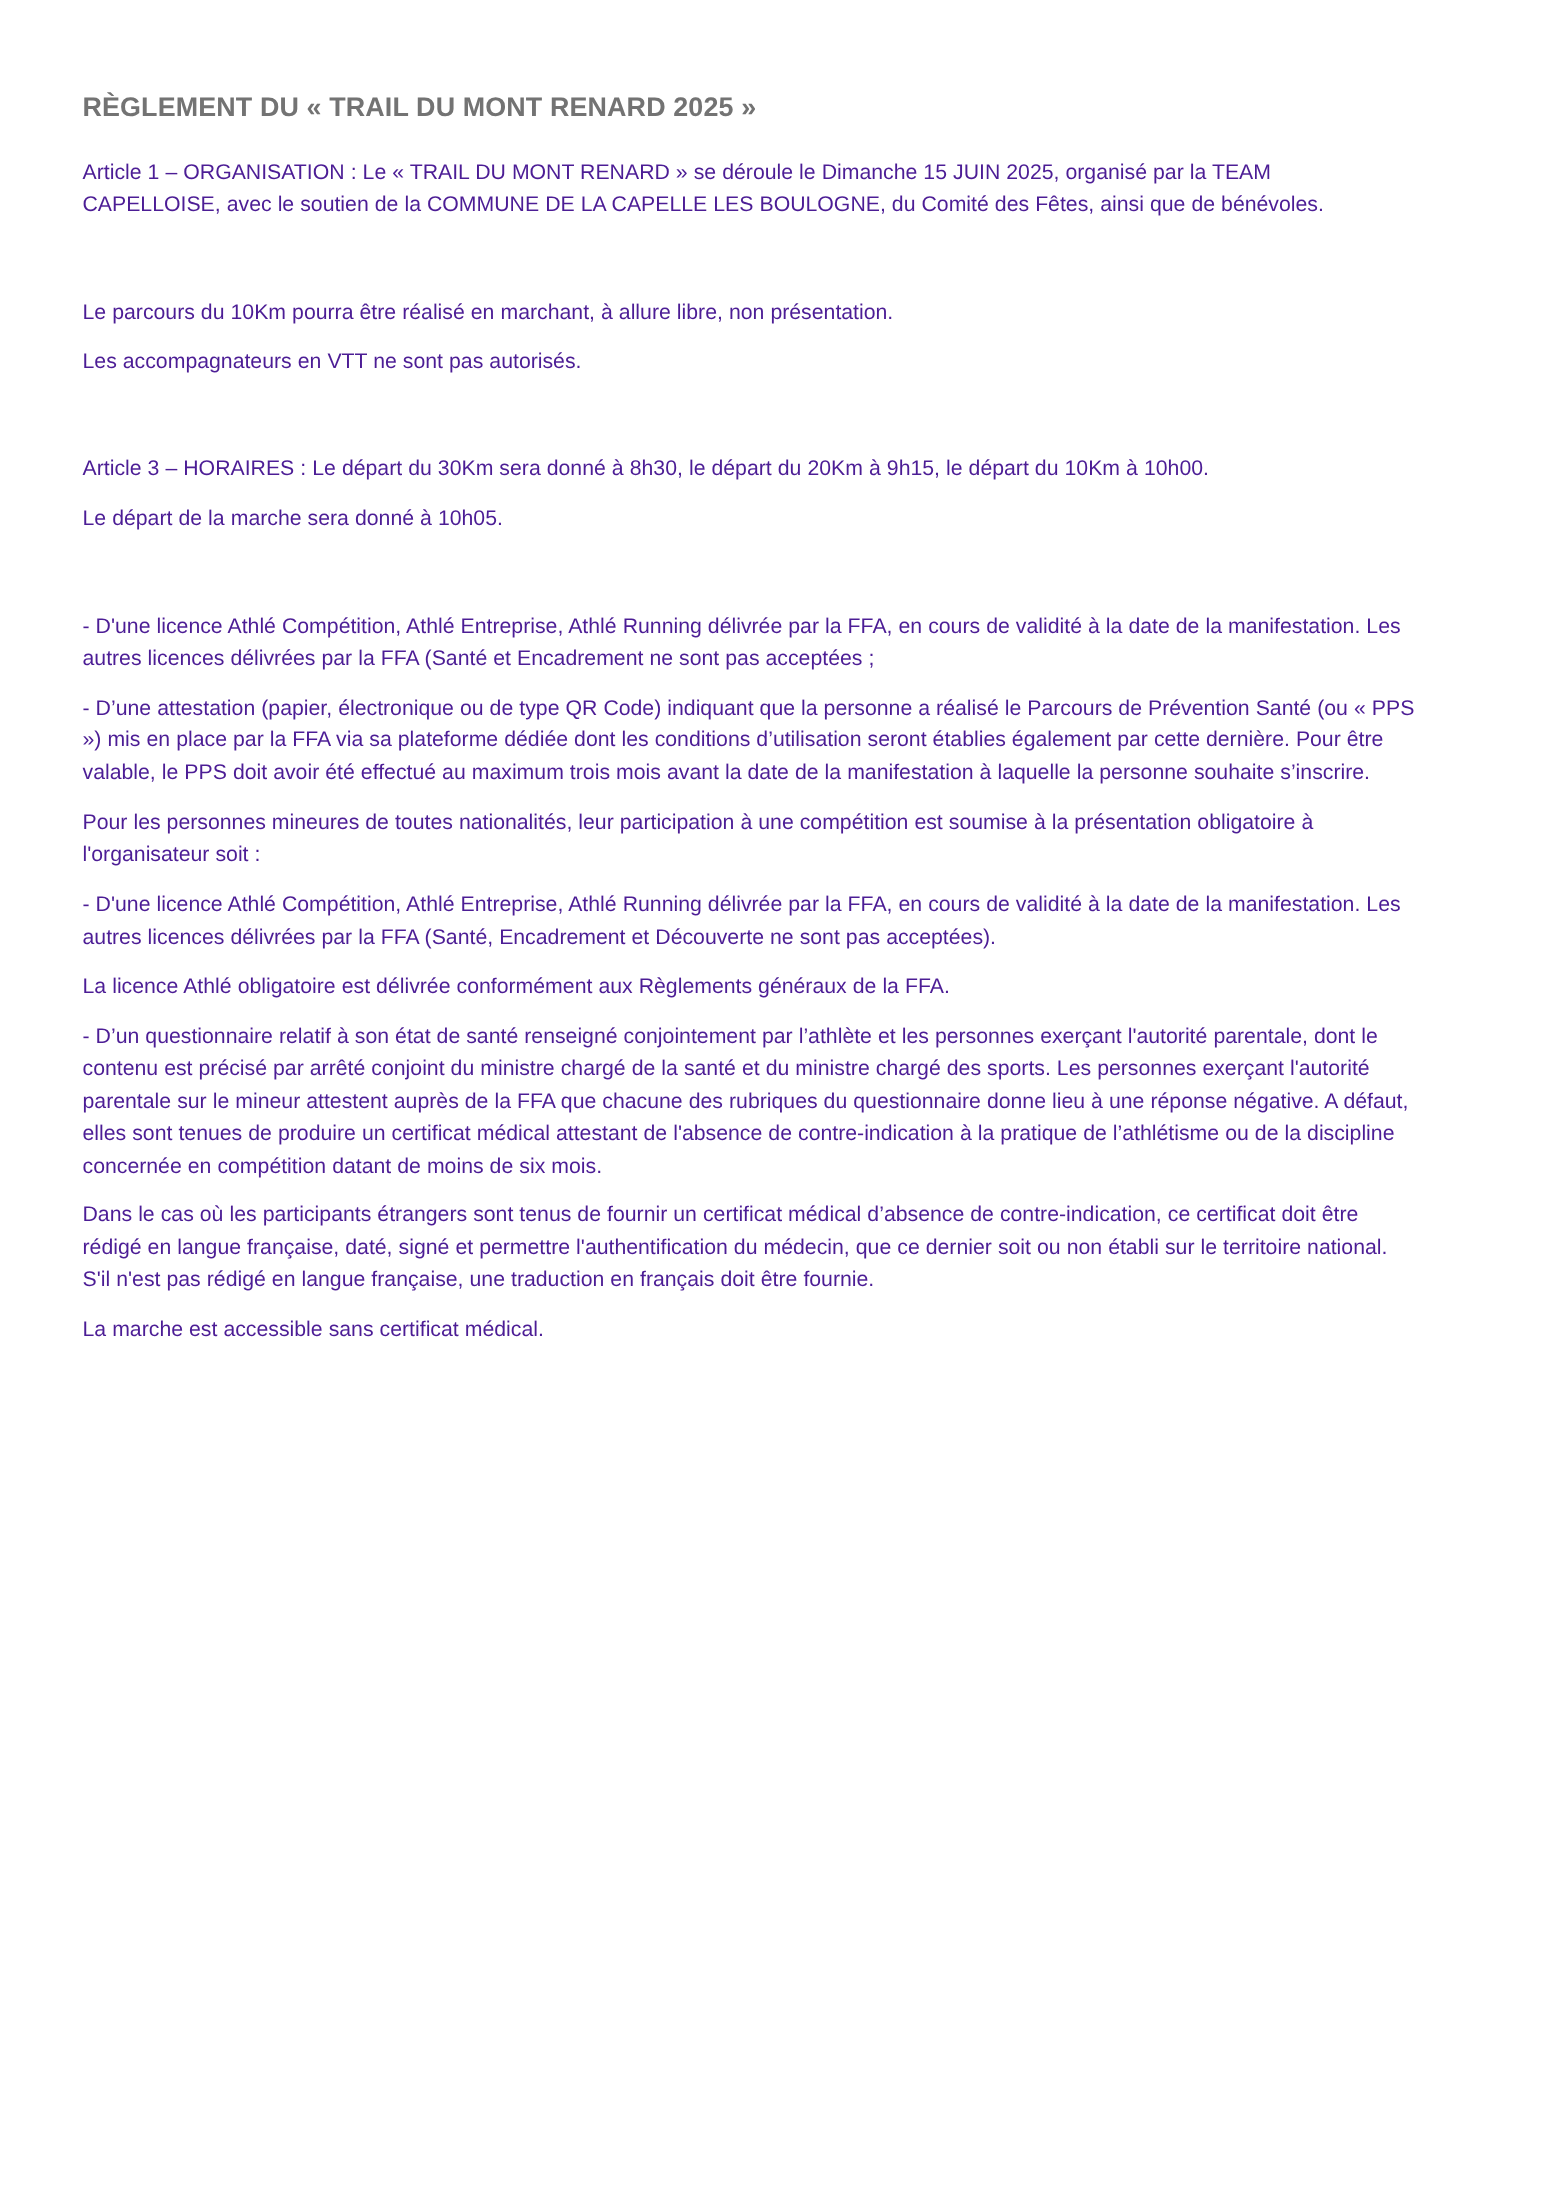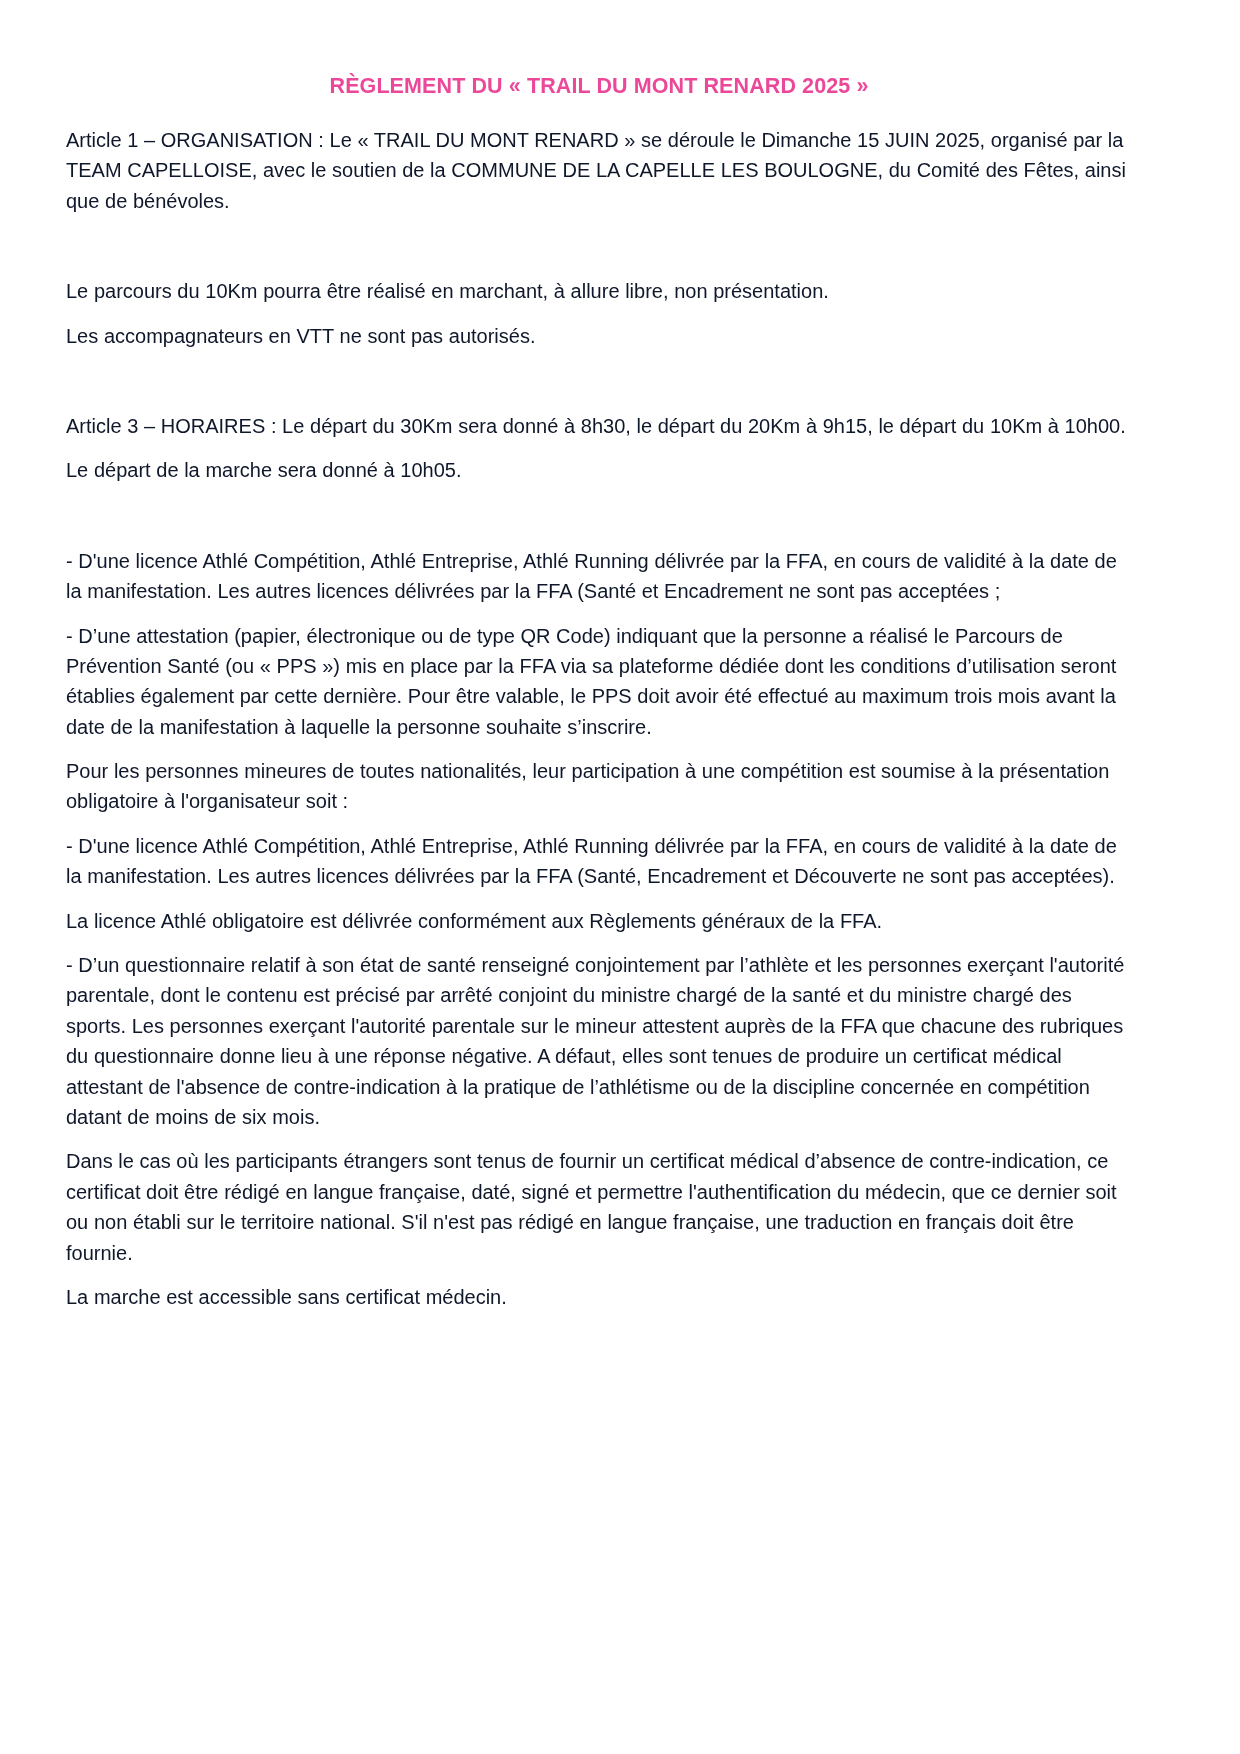--- a/index.html
+++ b/index.html
@@ -13,33 +13,32 @@
     width: 1240px;
     min-height: 1754px;
     margin: 0 auto;
     background: #ffffff;
     box-sizing: border-box;
     padding: 60px 108px 60px 66px;
     font-family: "Liberation Sans", sans-serif;
     color: #1a1a1a;
   }
   .doc-title {
-    text-align: center;
     font-size: 21.5px;
     font-weight: bold;
     letter-spacing: 0.1px;
     margin: 14px 0 26px 0;
-    color: #ec4899;
+    color: #737373;
   }
   .para {
-    font-size: 20px;
+    font-size: 17px;
     line-height: 1.52;
     margin: 0 0 14px 0;
     text-align: left;
-    color: #0f172a;
+    color: #4c1d95;
     word-spacing: 0.1px;
   }
   .spacer-lg {
     height: 46px;
   }
 </style>
 </head>
 <body>
 
 <div class="page">
@@ -72,15 +71,15 @@
   <p class="para">Pour les personnes mineures de toutes nationalités, leur participation à une compétition est soumise à la présentation obligatoire à l'organisateur soit :</p>
 
   <p class="para">- D'une licence Athlé Compétition, Athlé Entreprise, Athlé Running délivrée par la FFA, en cours de validité à la date de la manifestation. Les autres licences délivrées par la FFA (Santé, Encadrement et Découverte ne sont pas acceptées).</p>
 
   <p class="para">La licence Athlé obligatoire est délivrée conformément aux Règlements généraux de la FFA.</p>
 
   <p class="para">- D’un questionnaire relatif à son état de santé renseigné conjointement par l’athlète et les personnes exerçant l'autorité parentale, dont le contenu est précisé par arrêté conjoint du ministre chargé de la santé et du ministre chargé des sports. Les personnes exerçant l'autorité parentale sur le mineur attestent auprès de la FFA que chacune des rubriques du questionnaire donne lieu à une réponse négative. A défaut, elles sont tenues de produire un certificat médical attestant de l'absence de contre-indication à la pratique de l’athlétisme ou de la discipline concernée en compétition datant de moins de six mois.</p>
 
   <p class="para">Dans le cas où les participants étrangers sont tenus de fournir un certificat médical d’absence de contre-indication, ce certificat doit être rédigé en langue française, daté, signé et permettre l'authentification du médecin, que ce dernier soit ou non établi sur le territoire national. S'il n'est pas rédigé en langue française, une traduction en français doit être fournie.</p>
 
-  <p class="para">La marche est accessible sans certificat médecin.</p>
+  <p class="para">La marche est accessible sans certificat médical.</p>
 
 </div>
 
 </body></html>

